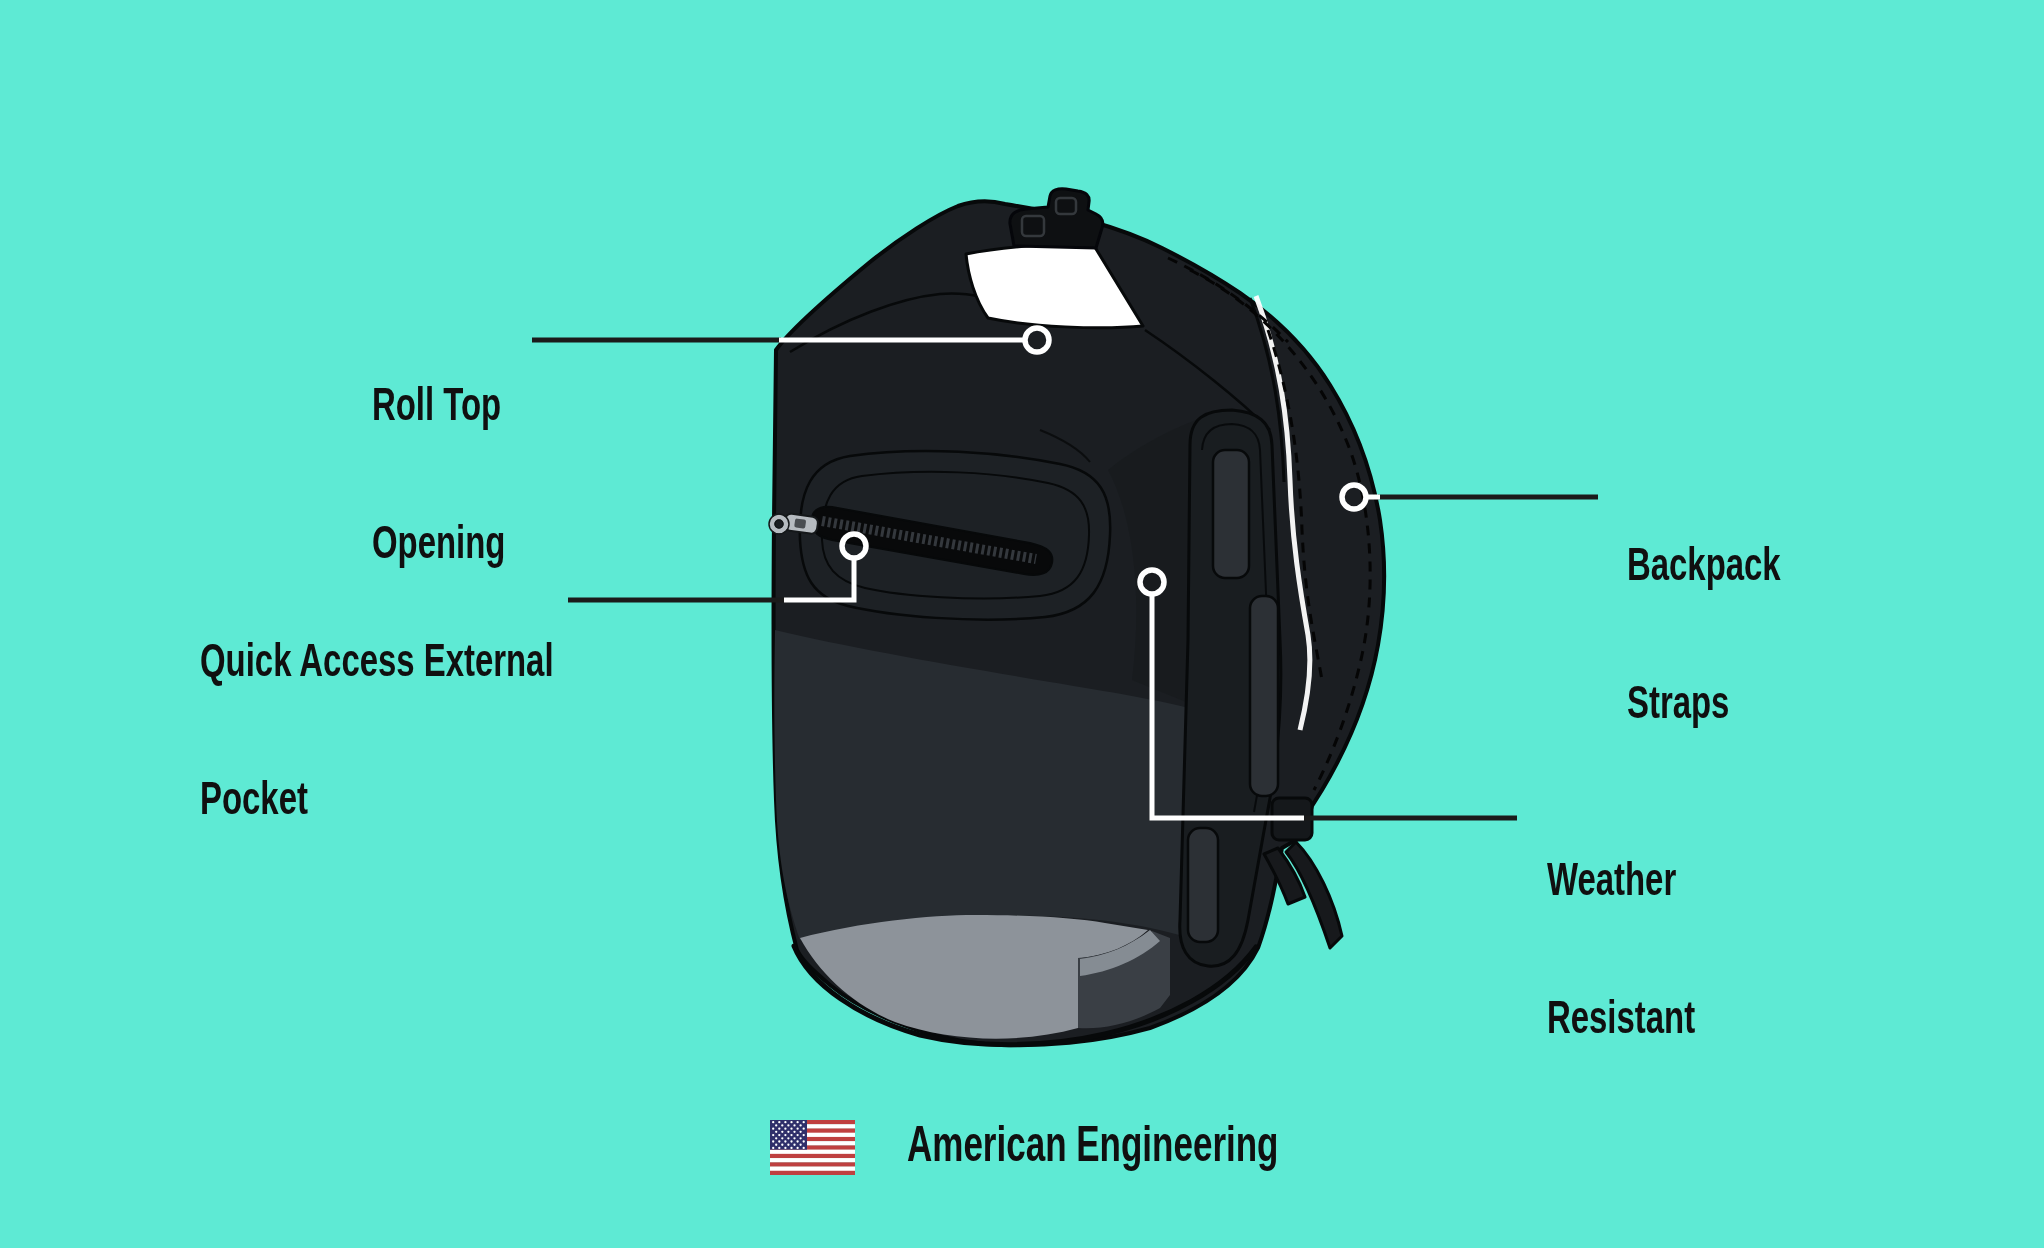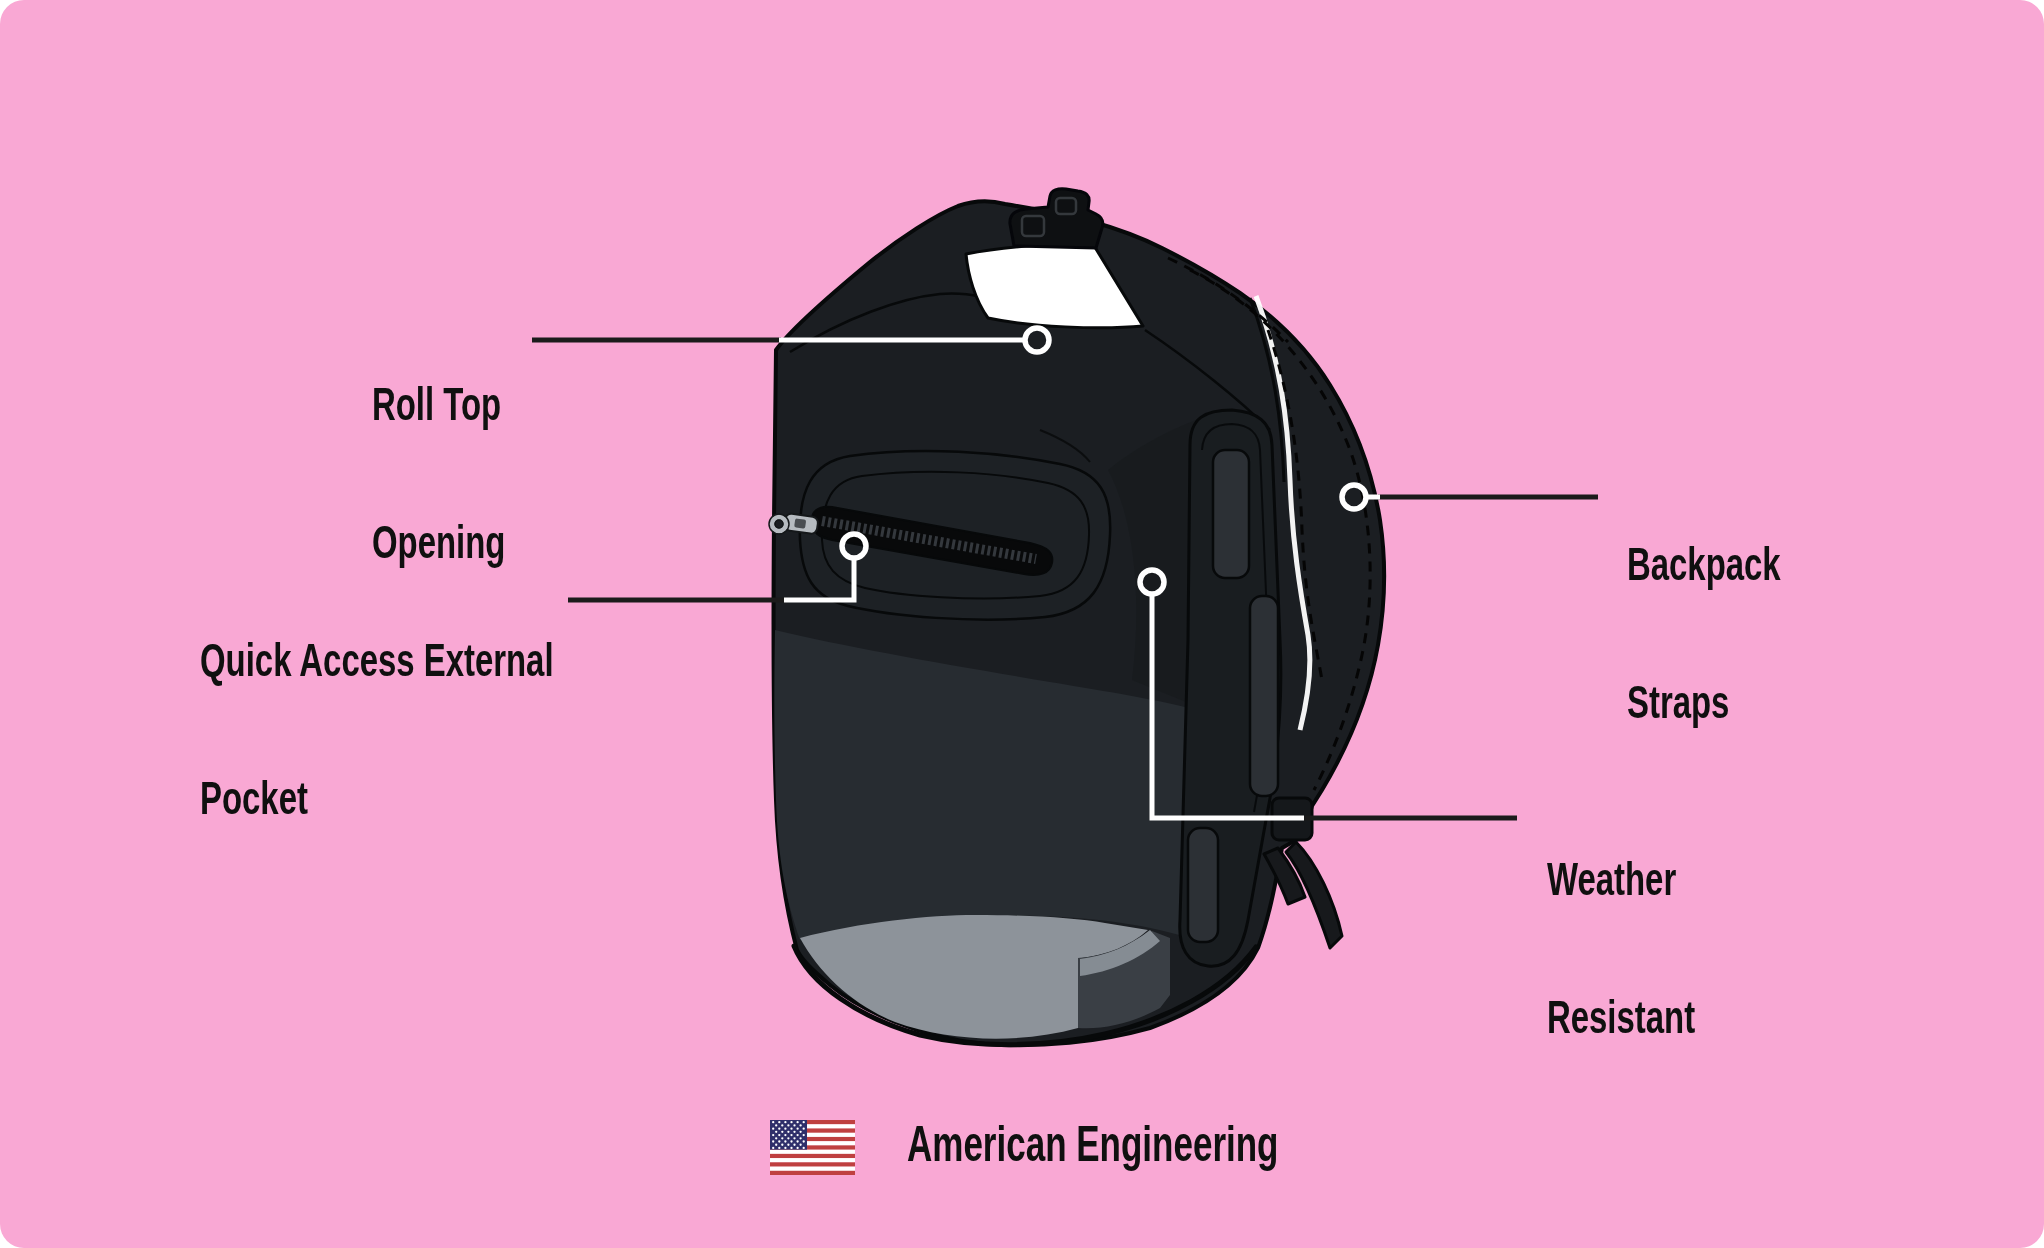--- a/index.html
+++ b/index.html
@@ -1,17 +1,17 @@
 <!DOCTYPE html>
 <html><head>
 <meta charset="utf-8">
 <style>
   html,body{margin:0;padding:0;background:#fff;}
-  #stage{position:relative;width:2044px;height:1248px;background:#f9a8d4;overflow:hidden;
-         font-family:"Liberation Sans","DejaVu Sans",sans-serif;border-radius:24px;}
+  #stage{position:relative;width:2044px;height:1248px;background:#5eead4;overflow:hidden;
+         font-family:"Liberation Sans","DejaVu Sans",sans-serif;}
   #art{position:absolute;left:0;top:0;}
   .label{position:absolute;font-weight:700;font-size:47px;line-height:46px;color:#101010;
          transform:scaleX(0.70);transform-origin:left top;white-space:pre;letter-spacing:0px;}
   .label div{display:block;}
   #footer-caption{position:absolute;left:907px;top:1119px;font-weight:700;font-size:50px;line-height:50px;
          color:#101010;transform:scaleX(0.70);transform-origin:left top;white-space:pre;}
   #flag{position:absolute;left:770px;top:1120px;width:85px;height:55px;}
 </style>
 </head>
 <body>

